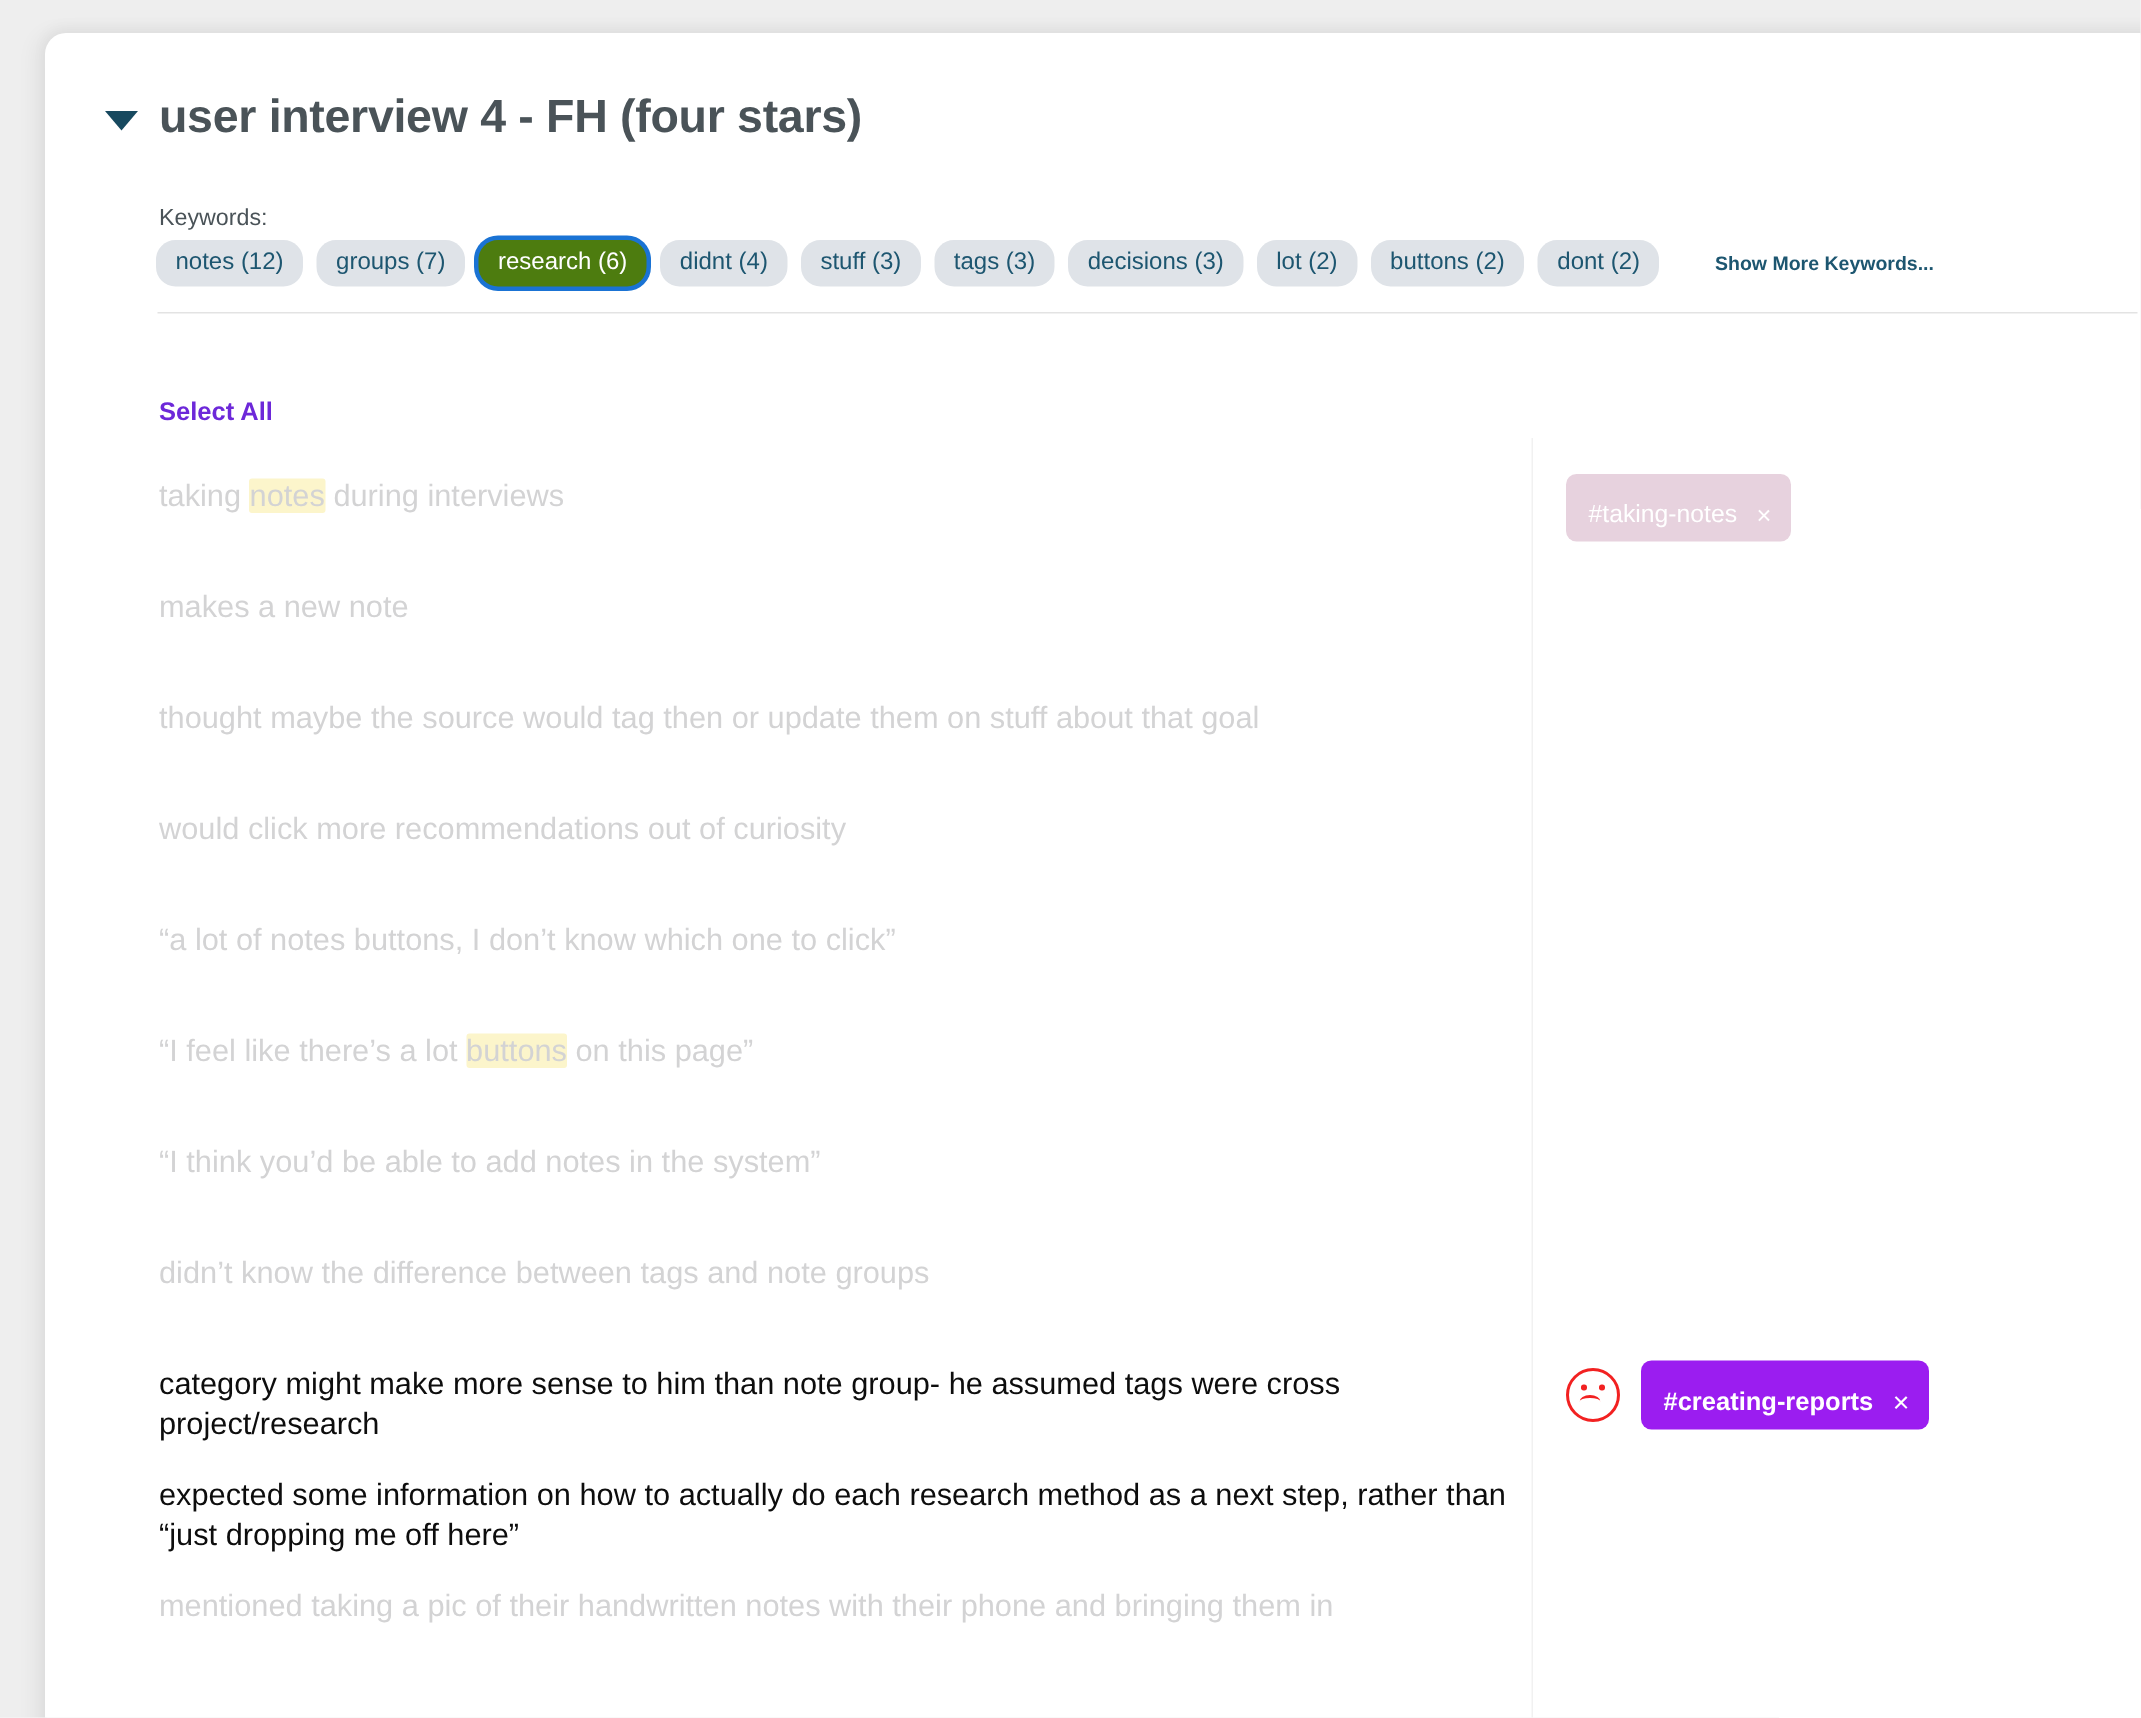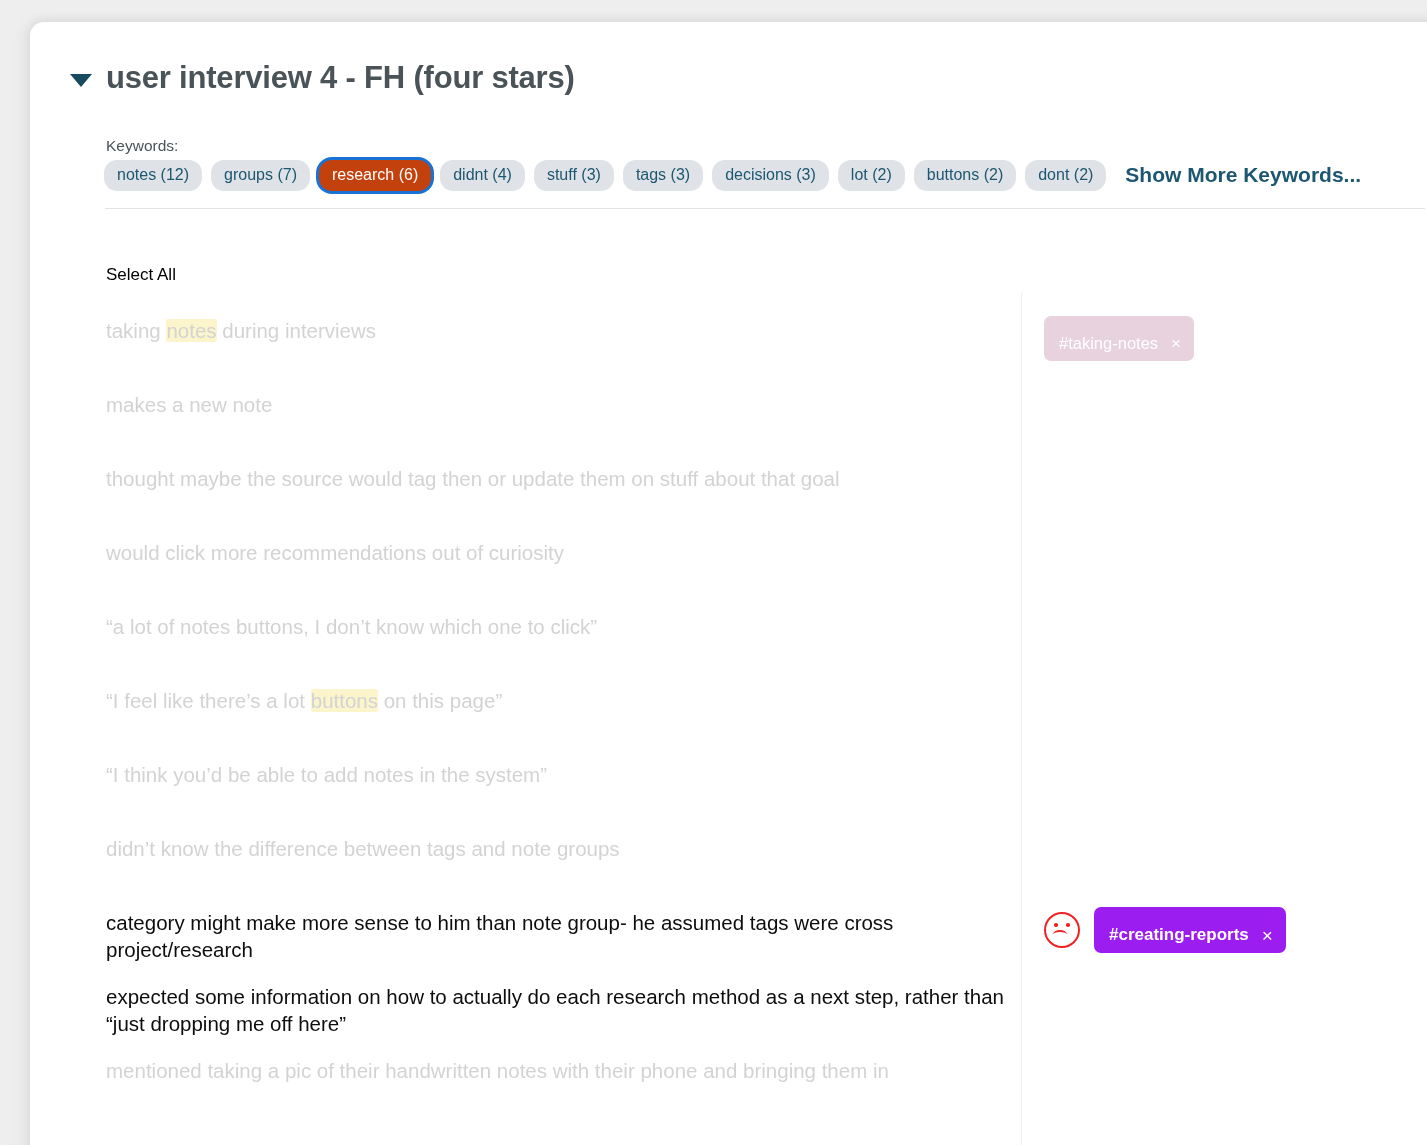--- a/index.html
+++ b/index.html
@@ -78,49 +78,49 @@
     color: #1d5670;
     font-size: 16px;
     padding: 6px 13px 7px;
     border-radius: 13px;
     border: none;
     cursor: pointer;
     font-family: "Liberation Sans", sans-serif;
     line-height: 1.1;
   }
   .chip.selected {
-    background: #c2410c;
+    background: #4d7c0f;
     color: #ffffff;
     box-shadow: 0 0 0 3px #1a73d4;
   }
   .show-more {
-    font-size: 21px;
+    font-size: 13px;
     font-weight: bold;
     color: #1d5670;
     cursor: pointer;
-    margin-left: 10px;
+    margin-left: 28px;
   }
 
   .hr {
     position: absolute;
     left: 75px;
     top: 186px;
     width: 1320px;
     height: 1px;
     background: #e3e3e3;
   }
 
   
   .select-all {
     position: absolute;
     left: 76px;
     top: 243px;
     font-size: 17px;
-    font-weight: normal;
-    color: #000000;
+    font-weight: bold;
+    color: #6d28d9;
     cursor: pointer;
   }
 
   
   .vdivider {
     position: absolute;
     left: 991px;
     top: 270px;
     width: 1px;
     height: 875px;

